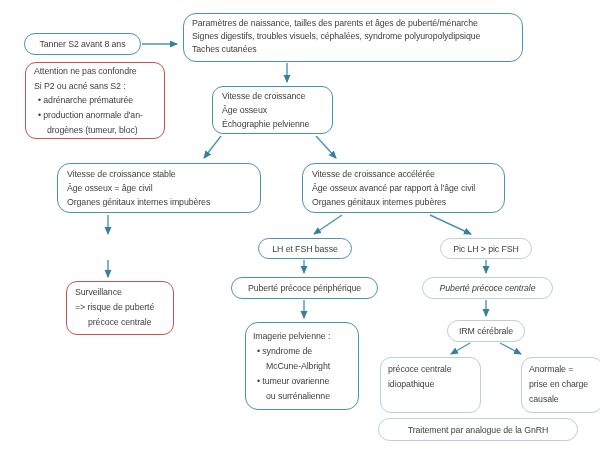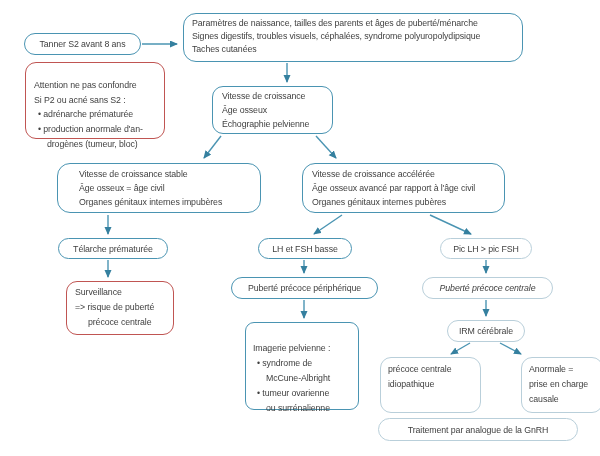--- a/index.html
+++ b/index.html
@@ -65,65 +65,62 @@
   <div class="node pill" style="left:24px;top:33px;width:117px;height:22px;">
     <span>Tanner S2 avant 8 ans</span>
   </div>
 
   <div class="node multi r12" style="left:183px;top:13px;width:340px;height:49px;line-height:13.2px;">
     <div class="line">Paramètres de naissance, tailles des parents et âges de puberté/ménarche</div>
     <div class="line">Signes digestifs, troubles visuels, céphalées, syndrome polyuropolydipsique</div>
     <div class="line">Taches cutanées</div>
   </div>
 
-  <div class="node multi red" style="left:25px;top:62px;width:140px;height:77px;line-height:14.7px;padding-top:15px;">
+  <div class="node multi red" style="left:25px;top:62px;width:140px;height:77px;line-height:14.7px;padding-top:1px;">
     <div class="line">Attention ne pas confondre</div>
     <div class="line">Si P2 ou acné sans S2 :</div>
     <div class="line bullet">•  adrénarche prématurée</div>
     <div class="line bullet">•  production anormale d'an-</div>
     <div class="line hang">drogènes (tumeur, bloc)</div>
   </div>
 
   <div class="node multi" style="left:212px;top:86px;width:121px;height:48px;line-height:13.8px;padding-top:3px;padding-left:9px;">
     <div class="line">Vitesse de croissance</div>
     <div class="line">Âge osseux</div>
     <div class="line">Échographie pelvienne</div>
   </div>
 
-  <div class="node multi r12" style="left:57px;top:163px;width:204px;height:50px;line-height:14.2px;padding-top:3px;padding-left:21px;">
+  <div class="node multi r12" style="left:57px;top:163px;width:204px;height:50px;line-height:14.2px;padding-top:3px;padding-left:9px;">
     <div class="line">Vitesse de croissance stable</div>
     <div class="line">Âge osseux = âge civil</div>
     <div class="line">Organes génitaux internes impubères</div>
   </div>
 
   <div class="node multi r12" style="left:302px;top:163px;width:203px;height:50px;line-height:14.2px;padding-top:3px;padding-left:9px;">
     <div class="line">Vitesse de croissance accélérée</div>
     <div class="line">Âge osseux avancé par rapport à l'âge civil</div>
     <div class="line">Organes génitaux internes pubères</div>
   </div>
 
-  <div class="node pill" style="left:58px;top:238px;width:110px;height:21px;">
-    <span>Télarche prématurée</span>
-  </div>
 
   <div class="node multi red" style="left:66px;top:281px;width:108px;height:54px;line-height:14.8px;padding-top:3px;">
     <div class="line">Surveillance</div>
     <div class="line">=&gt; risque de puberté</div>
     <div class="line hang">précoce centrale</div>
   </div>
 
   <div class="node pill" style="left:258px;top:238px;width:94px;height:21px;">
     <span>LH et FSH basse</span>
   </div>
 
   <div class="node pill" style="left:231px;top:277px;width:147px;height:22px;">
     <span>Puberté précoce périphérique</span>
   </div>
 
-  <div class="node multi r12" style="left:245px;top:322px;width:114px;height:88px;line-height:15px;padding-top:18px;padding-left:7px;border-radius:9px;">
+  <div class="node multi r12" style="left:245px;top:322px;width:114px;height:88px;line-height:15px;padding-top:6px;padding-left:7px;">
     <div class="line">Imagerie pelvienne :</div>
     <div class="line bullet">•  syndrome de</div>
     <div class="line hang">McCune-Albright</div>
     <div class="line bullet">•  tumeur ovarienne</div>
     <div class="line hang">ou surrénalienne</div>
   </div>
 
   <div class="node pill light" style="left:440px;top:238px;width:92px;height:21px;">
     <span>Pic LH &gt; pic FSH</span>
   </div>

